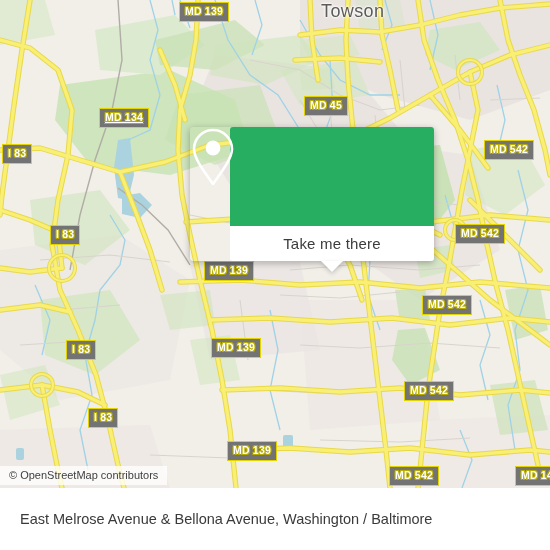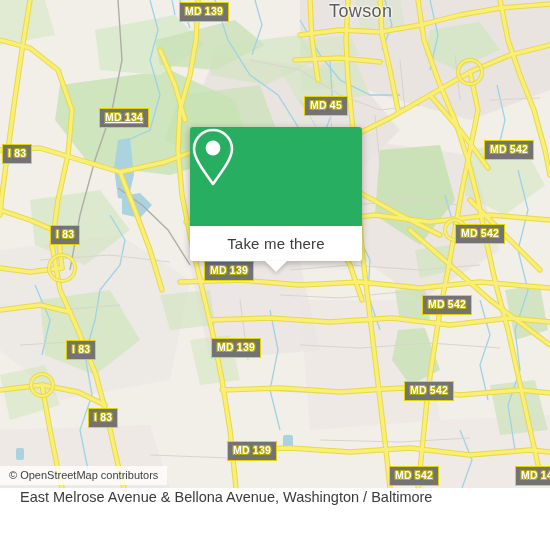--- a/index.html
+++ b/index.html
@@ -53,25 +53,26 @@
     font-weight: normal;
     letter-spacing: 0.4px;
     white-space: nowrap;
     text-shadow: 0 0 3px #fff, 0 0 3px #fff, 0 0 2px #fff;
   }
 
   
   #callout {
     position: absolute;
     left: 190px; top: 127px;
-    width: 172px;
+    width: 204px;
     border-radius: 3px;
     box-shadow: 0 2px 7px rgba(0,0,0,0.30);
     overflow: visible;
     z-index: 30;
+    padding-left: 40px;
   }
   #callout-top {
     background: #27ae60;
     height: 99px;
     border-radius: 3px 3px 0 0;
     display: flex;
     align-items: center;
     justify-content: center;
   }
   #callout-bottom {
@@ -114,21 +115,21 @@
     white-space: nowrap;
   }
 
   
   #footer {
     position: absolute;
     left: 0; top: 488px;
     width: 550px; height: 62px;
     background: #ffffff;
     display: flex;
-    align-items: flex-start;
+    align-items: center;
     z-index: 40;
     box-sizing: border-box;
   }
   #footer-title {
     flex: 1 1 auto;
     padding-left: 20px;
     padding-right: 8px;
     color: #3a3a3a;
     font-size: 14.5px;
     line-height: 19px;
@@ -340,21 +341,21 @@
         <circle cx="455" cy="230" r="10" fill="none" stroke="#e8d84a" stroke-width="4"></circle>
       </g>
       <g>
         <circle cx="62" cy="268" r="13" fill="none" stroke="#f8ef74" stroke-width="2.2"></circle>
         <circle cx="470" cy="72" r="12" fill="none" stroke="#f8ef74" stroke-width="2.2"></circle>
         <circle cx="42" cy="385" r="11" fill="none" stroke="#f8ef74" stroke-width="2.2"></circle>
         <circle cx="455" cy="230" r="10" fill="none" stroke="#f8ef74" stroke-width="2.2"></circle>
       </g>
     </svg>
 
-    <div class="place-label" style="left:321px; top:1px;margin-left:8px;">Towson</div>
+    <div class="place-label" style="left:321px; top:1px;">Towson</div>
 
     <div class="shield" style="left:179px; top:2px;">MD 139</div>
     <div class="shield" style="left:304px; top:96px;">MD 45</div>
     <div class="shield" style="left:99px; top:108px;text-decoration:underline;">MD 134</div>
     <div class="shield" style="left:2px;   top:144px;">I 83</div>
     <div class="shield" style="left:484px; top:140px;">MD 542</div>
     <div class="shield" style="left:50px;  top:225px;">I 83</div>
     <div class="shield" style="left:455px; top:224px;">MD 542</div>
     <div class="shield" style="left:204px; top:261px;">MD 139</div>
     <div class="shield" style="left:422px; top:295px;">MD 542</div>

